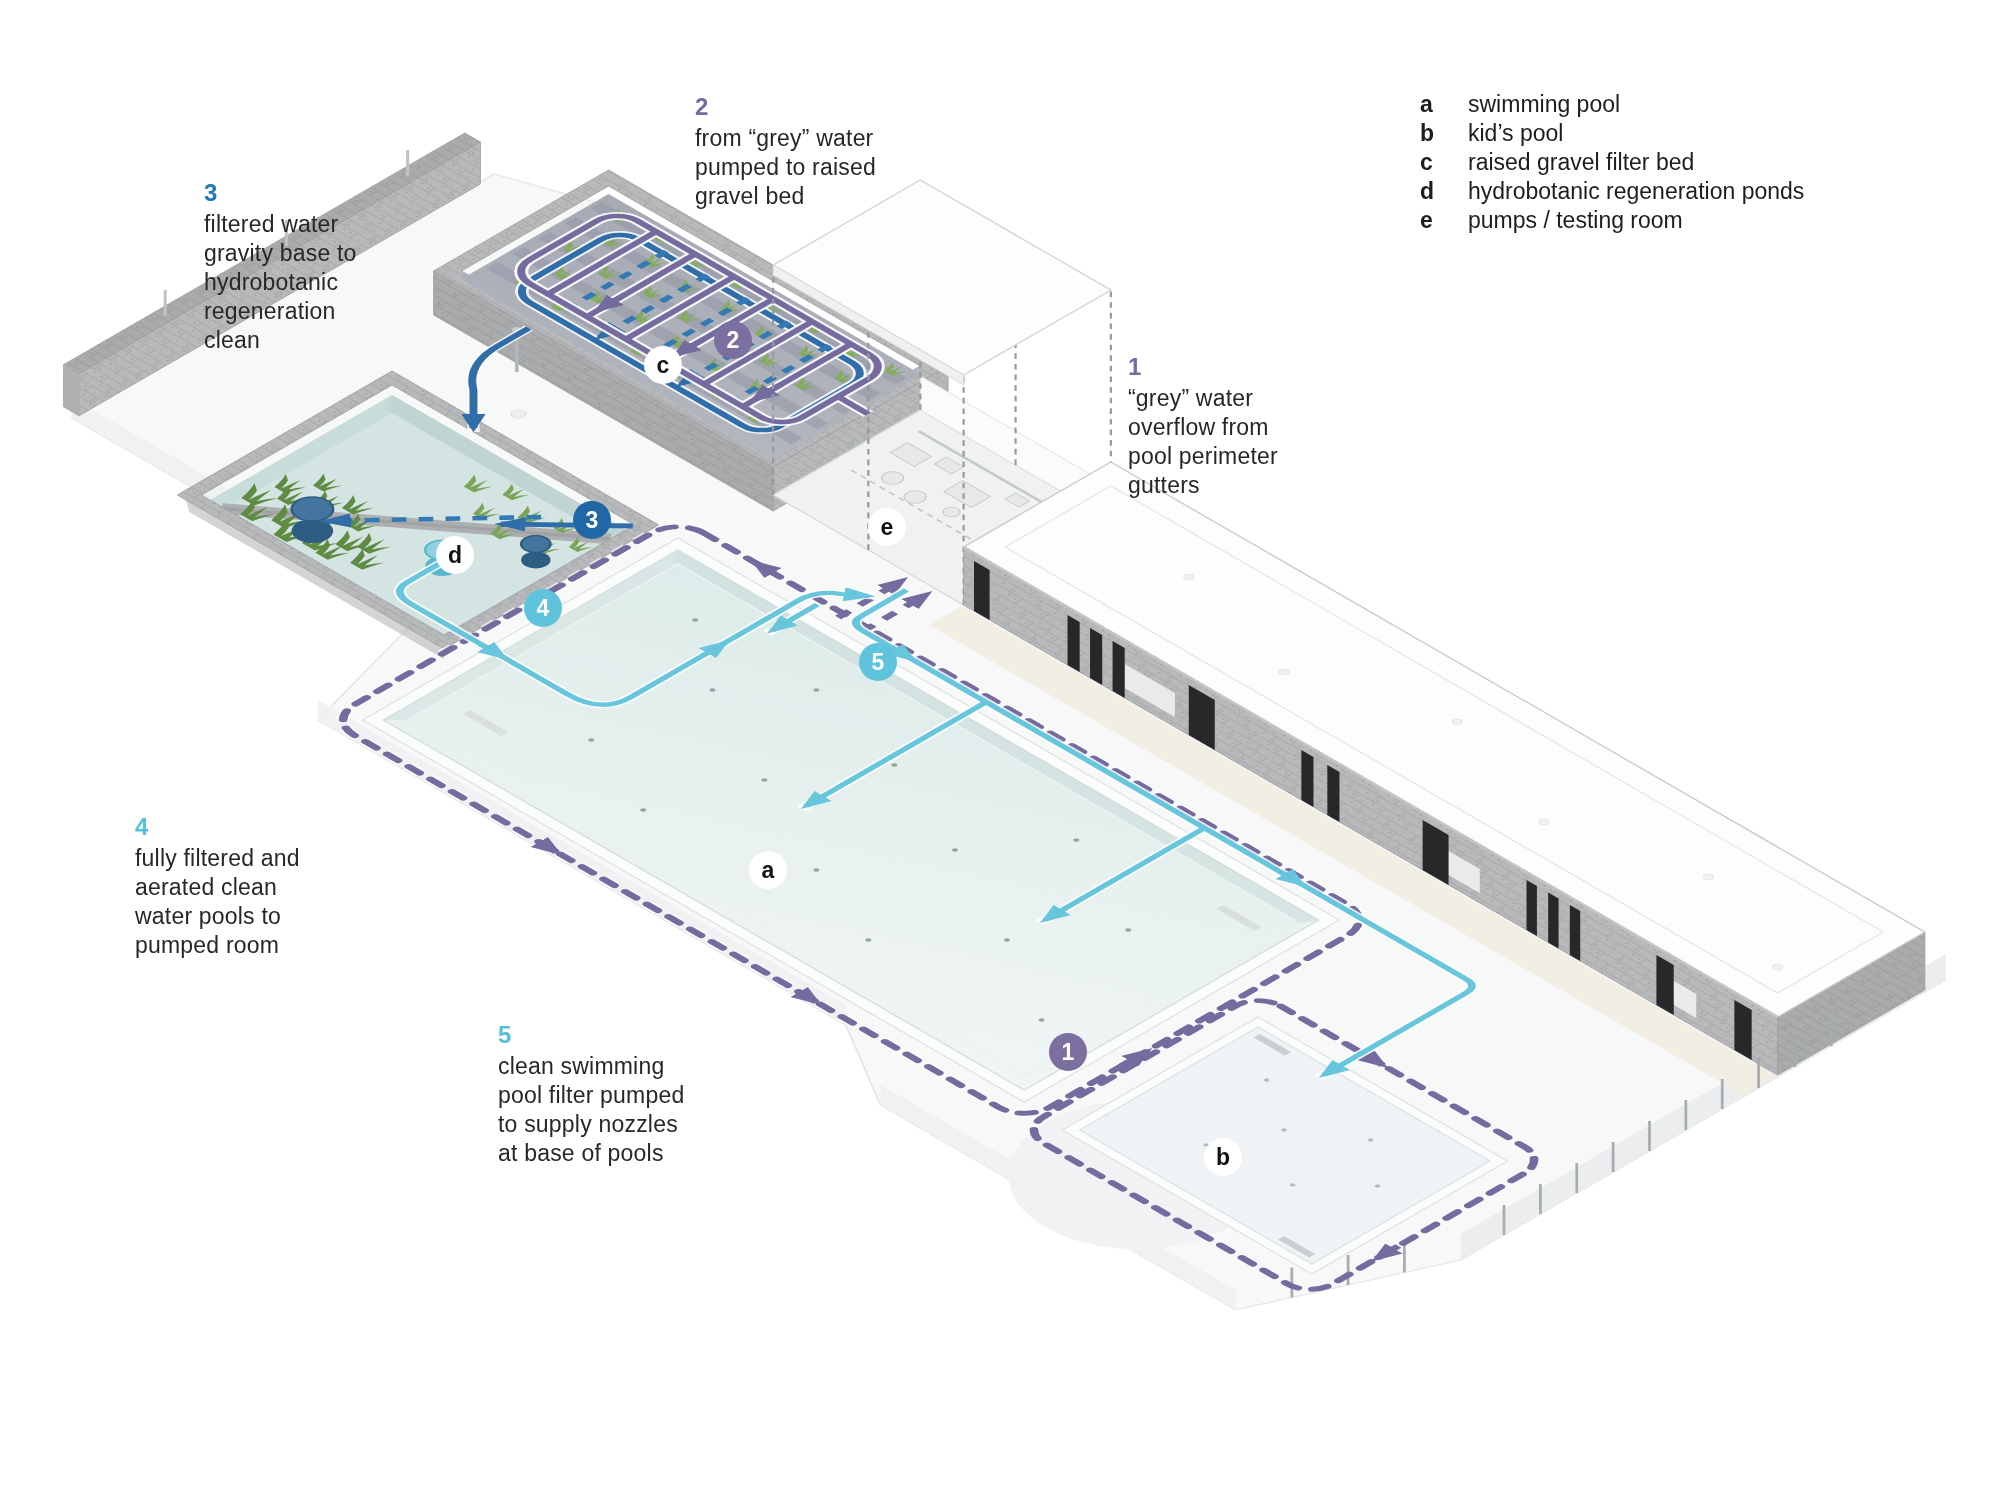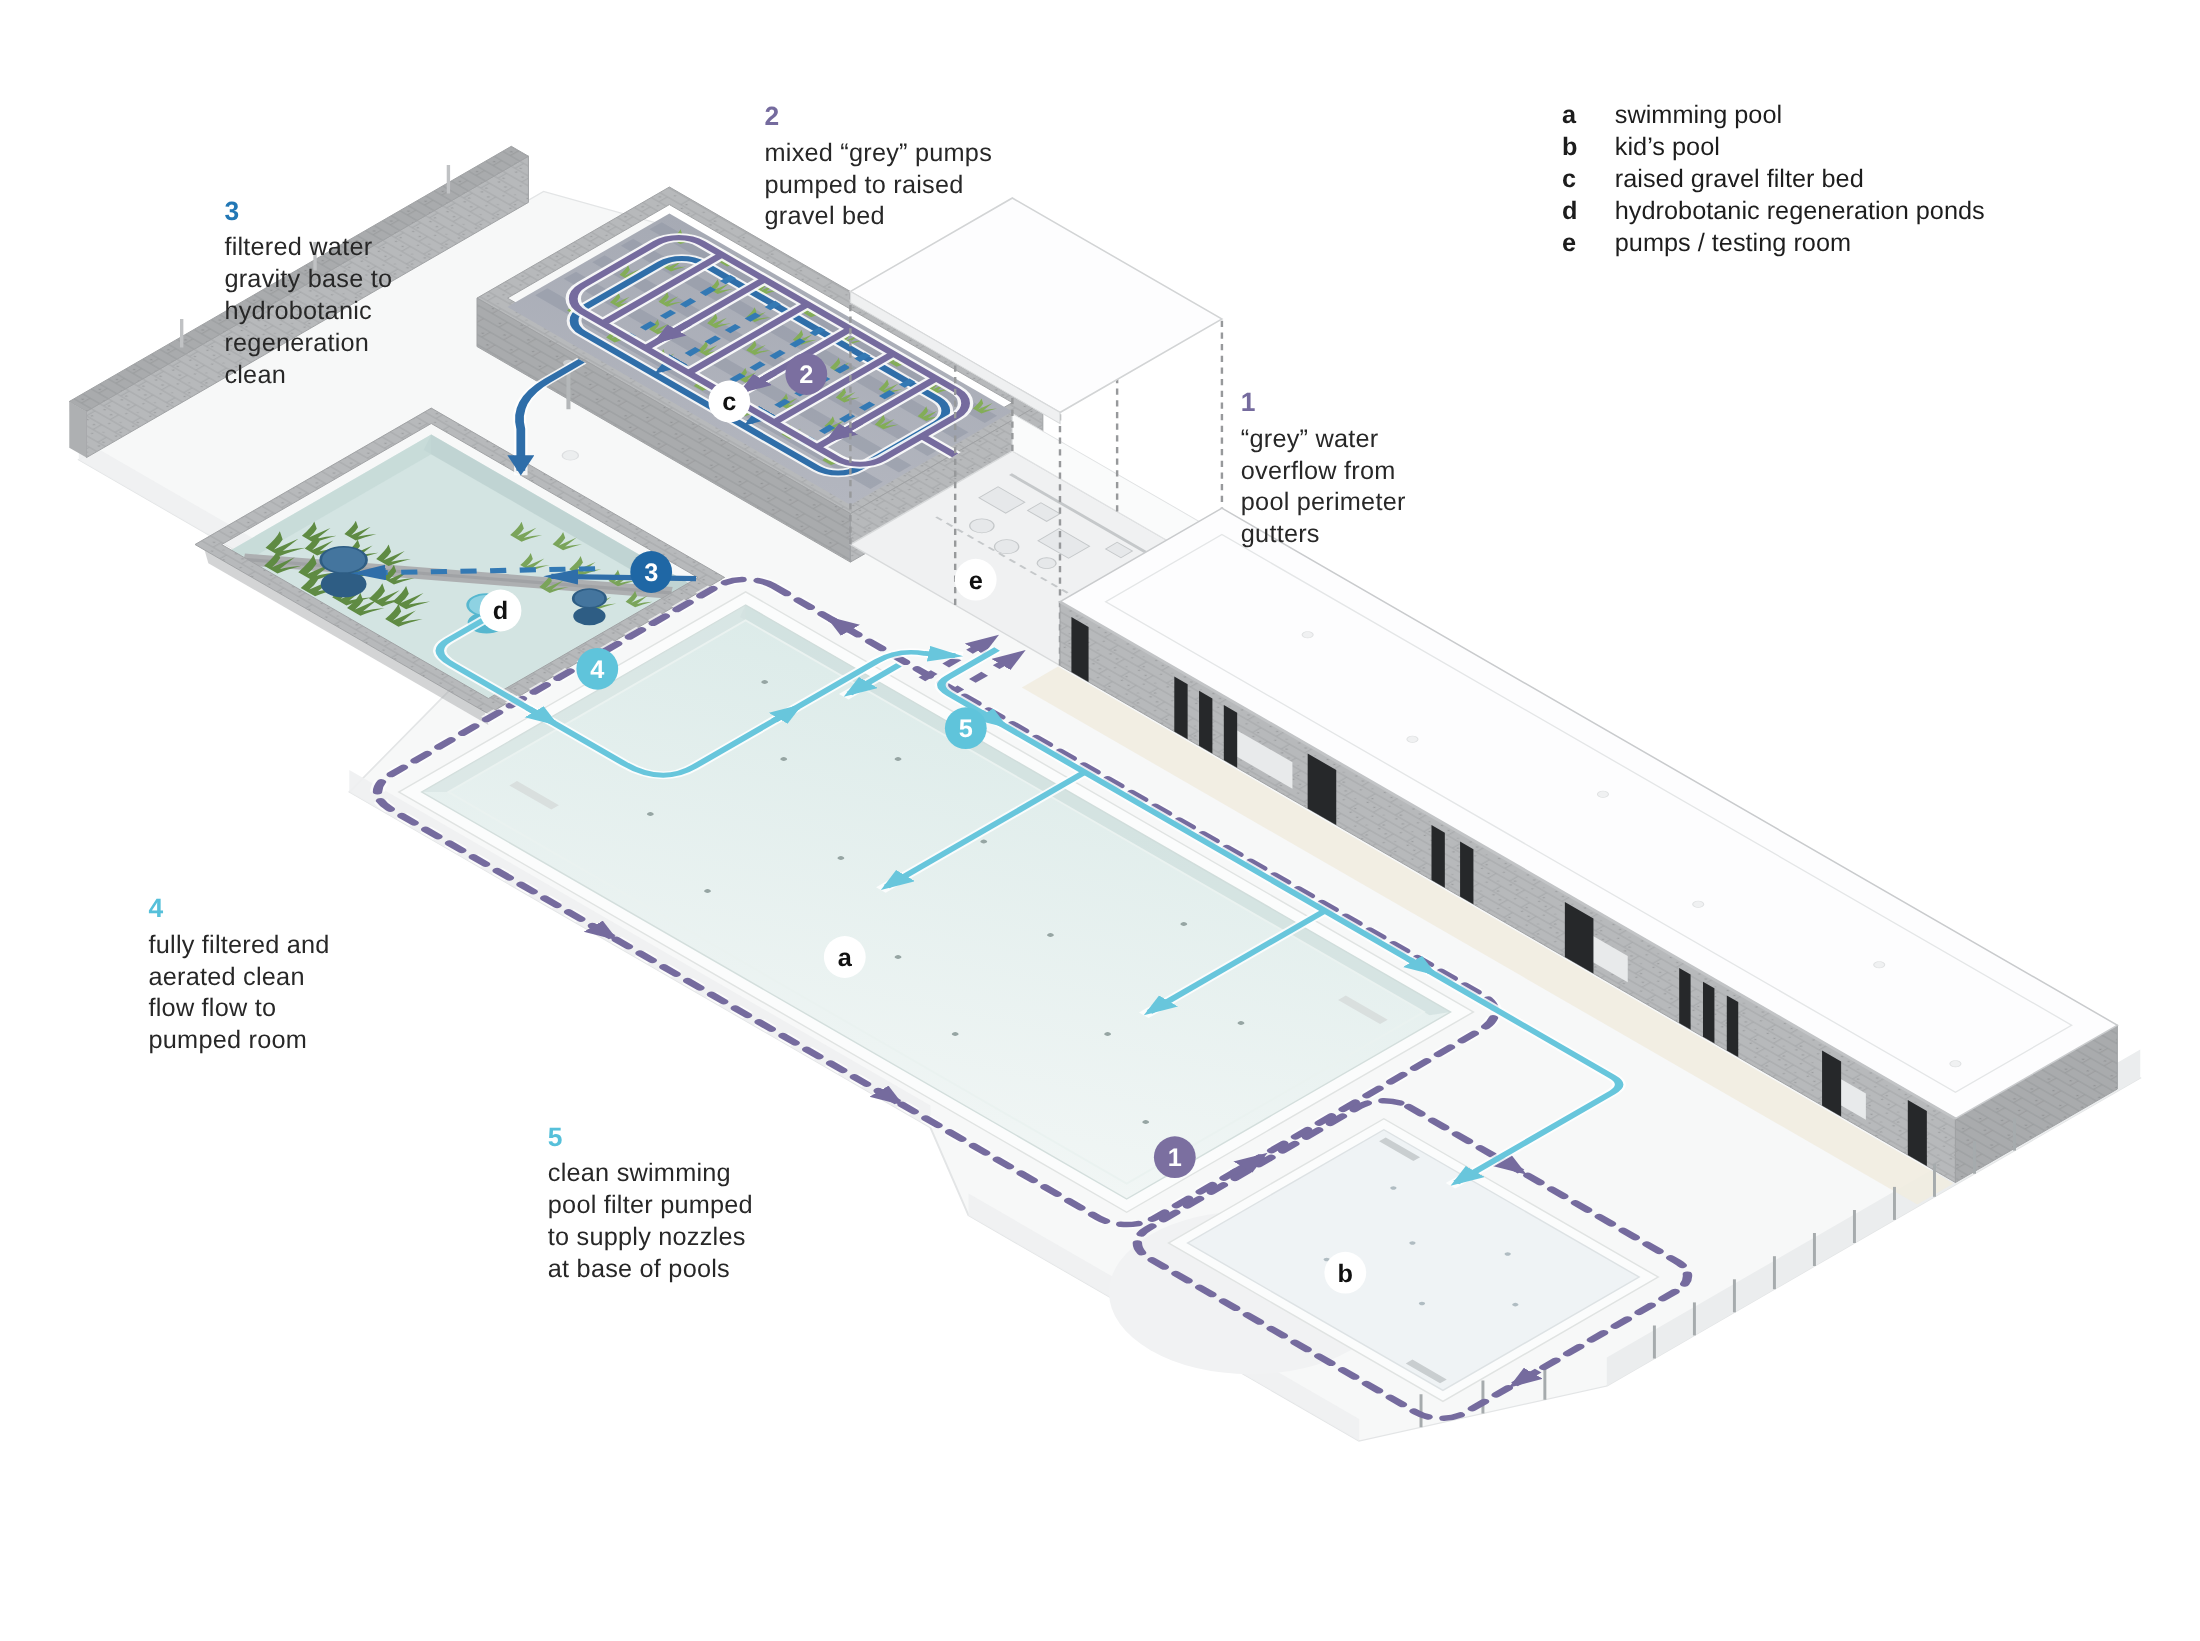--- a/index.html
+++ b/index.html
@@ -435,21 +435,21 @@
     </g>
     <g>
       <circle cx="1223" cy="1157" r="19" fill="#ffffff"></circle>
       <text class="badge-t" x="1223" y="1165" fill="#111111">b</text>
     </g>
   </g>
 </svg>
 
   <div class="anno" style="left:695px;top:92px;">
     <div class="num num-purple">2</div>
-    <div>mixed “grey” pumps</div>
+    <div>from “grey” water</div>
     <div>pumped to raised</div>
     <div>gravel bed</div>
   </div>
 
   <div class="anno" style="left:204px;top:178px;">
     <div class="num num-blue">3</div>
     <div>filtered water</div>
     <div>gravity base to</div>
     <div>hydrobotanic</div>
     <div>regeneration</div>
@@ -461,21 +461,21 @@
     <div>“grey” water</div>
     <div>overflow from</div>
     <div>pool perimeter</div>
     <div>gutters</div>
   </div>
 
   <div class="anno" style="left:135px;top:812px;">
     <div class="num num-cyan">4</div>
     <div>fully filtered and</div>
     <div>aerated clean</div>
-    <div>flow flow to</div>
+    <div>water pools to</div>
     <div>pumped room</div>
   </div>
 
   <div class="anno" style="left:498px;top:1020px;">
     <div class="num num-cyan">5</div>
     <div>clean swimming</div>
     <div>pool filter pumped</div>
     <div>to supply nozzles</div>
     <div>at base of pools</div>
   </div>

